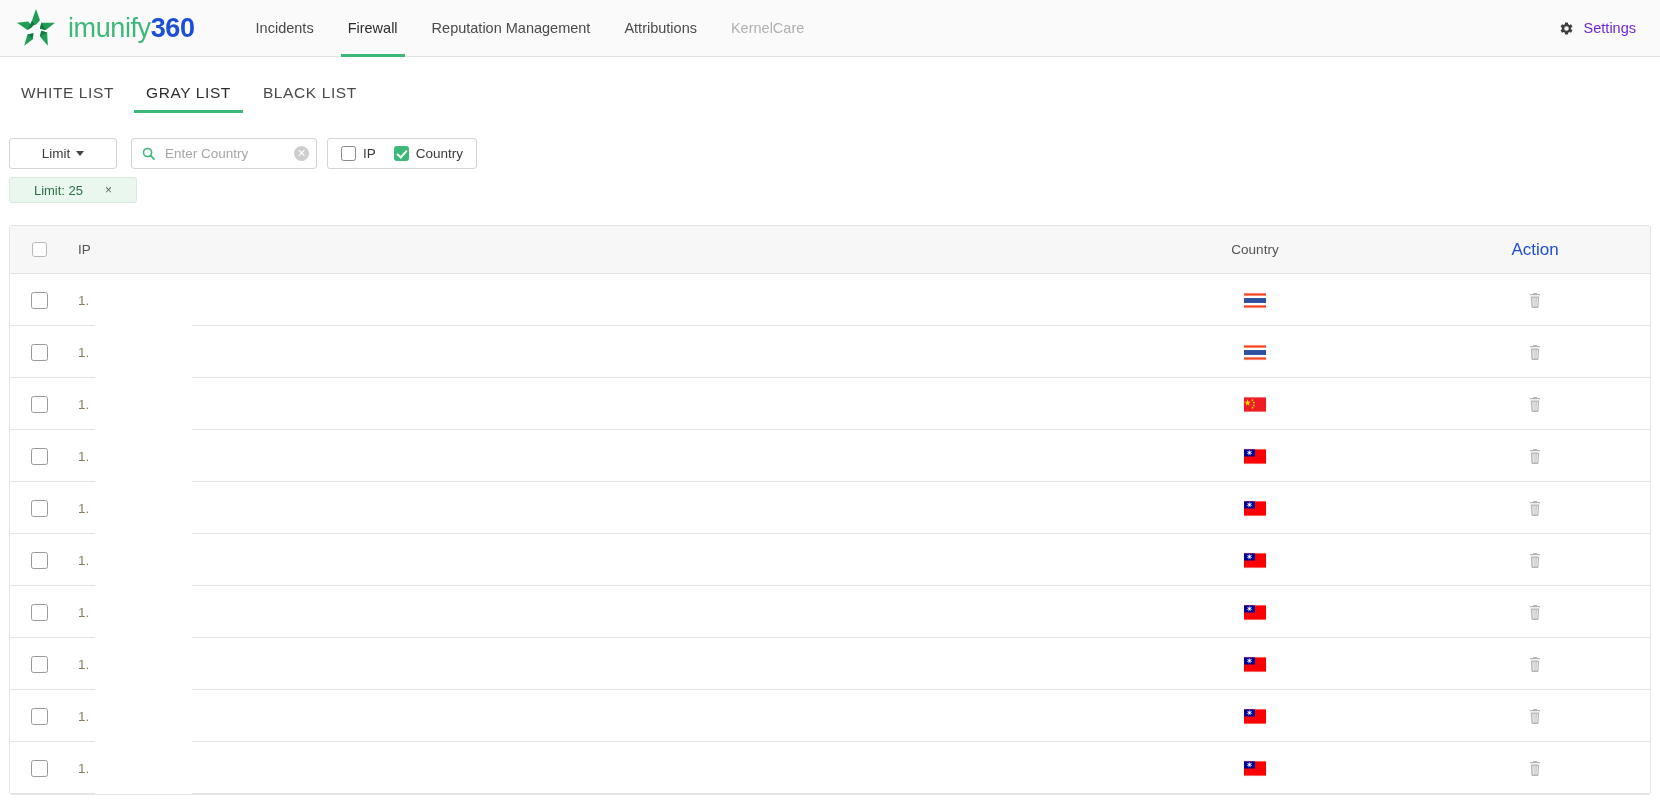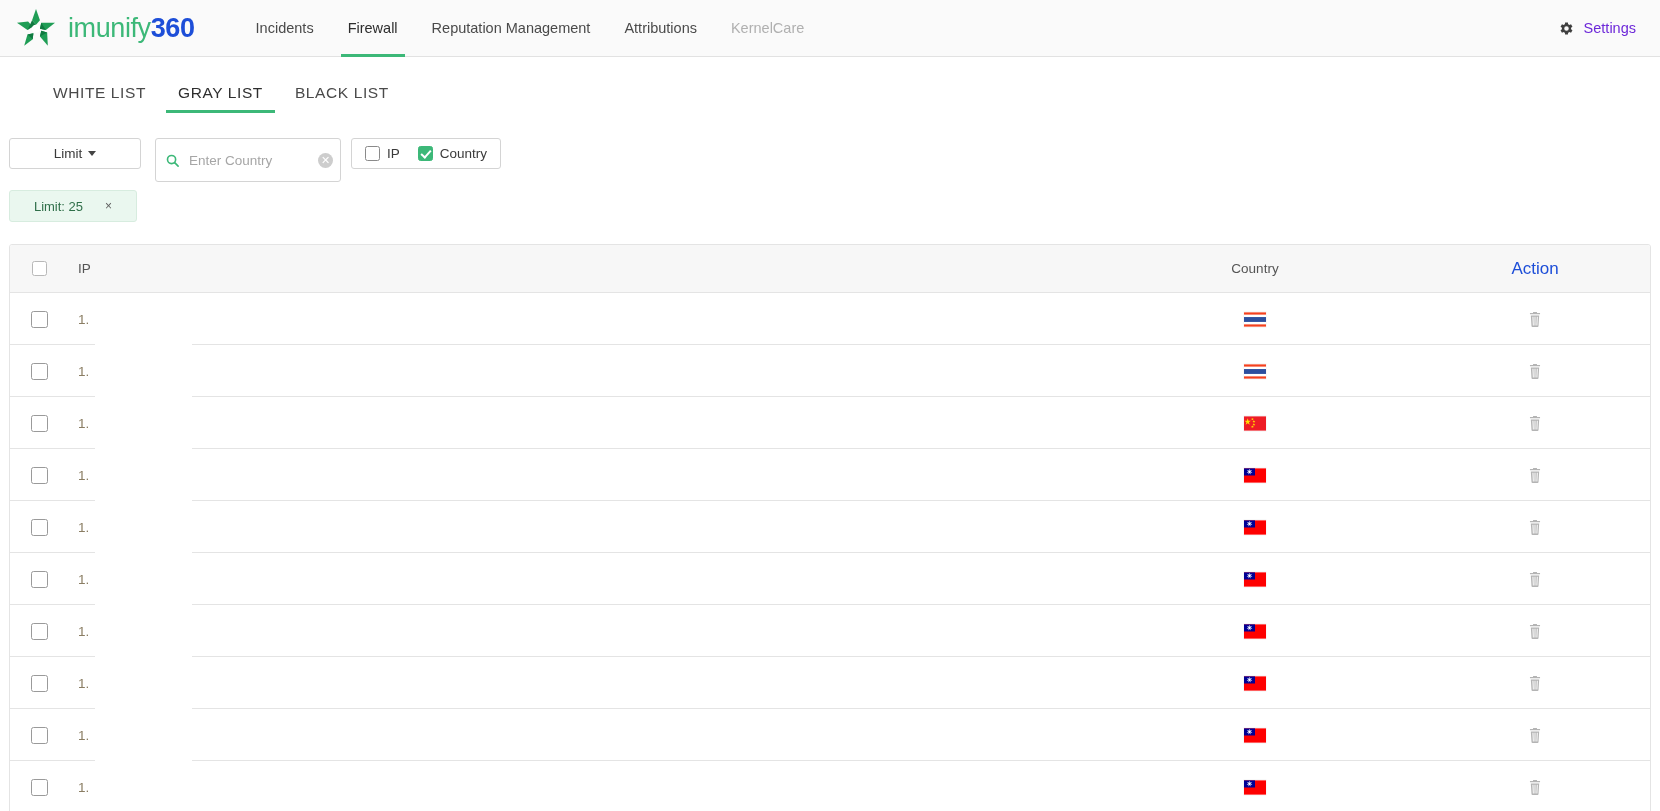--- a/index.html
+++ b/index.html
@@ -66,21 +66,20 @@
   }
   .gear { width: 17px; height: 17px; display: block; }
 
   
   .listtabs {
     display: flex;
     align-items: flex-end;
     padding: 28px 0 0 9px;
     gap: 8px;
     height: 56px;
-    margin-left: 32px;
   }
   .ltab {
     font-size: 15.5px;
     letter-spacing: 0.6px;
     color: #4a4a4a;
     padding: 0 12px 11px 12px;
     position: relative;
     cursor: pointer;
   }
   .ltab.active { color: #2e2e2e; }
@@ -92,42 +91,42 @@
     background: #3cb878;
   }
 
   
   .toolbar {
     display: flex;
     align-items: flex-start;
     padding: 25px 0 0 9px;
   }
   .limit-btn {
-    width: 132px; height: 31px;
+    width: 108px; height: 31px;
     border: 1px solid #d4d4d4;
     border-radius: 3px;
     background: #fff;
     display: flex;
     align-items: center;
     justify-content: center;
     gap: 6px;
     font-size: 13.5px;
     color: #3a3a3a;
     cursor: pointer;
   }
   .caret {
     width: 0; height: 0;
     border-left: 4px solid transparent;
     border-right: 4px solid transparent;
     border-top: 5px solid #444;
     display: inline-block;
   }
   .searchbox {
     margin-left: 14px;
-    width: 186px; height: 44px;
+    width: 186px; height: 31px;
     border: 1px solid #d4d4d4;
     border-radius: 3px;
     background: #fff;
     display: flex;
     align-items: center;
     padding: 0 7px 0 9px;
     gap: 7px;
   }
   .search-input {
     border: 0; outline: 0;
@@ -192,21 +191,21 @@
     transform: rotate(42deg);
   }
 
   
   .chiprow { padding: 8px 0 0 9px; }
   .chip {
     display: inline-flex;
     align-items: center;
     justify-content: center;
     gap: 22px;
-    width: 128px; height: 32px;
+    width: 128px; height: 26px;
     background: #eaf7ef;
     border: 1px solid #d7ecdf;
     border-radius: 3px;
     font-size: 13px;
     color: #2f6f49;
   }
   .chip-x { color: #5f5f5f; font-size: 12px; cursor: pointer; }
 
   
   .tablewrap {

